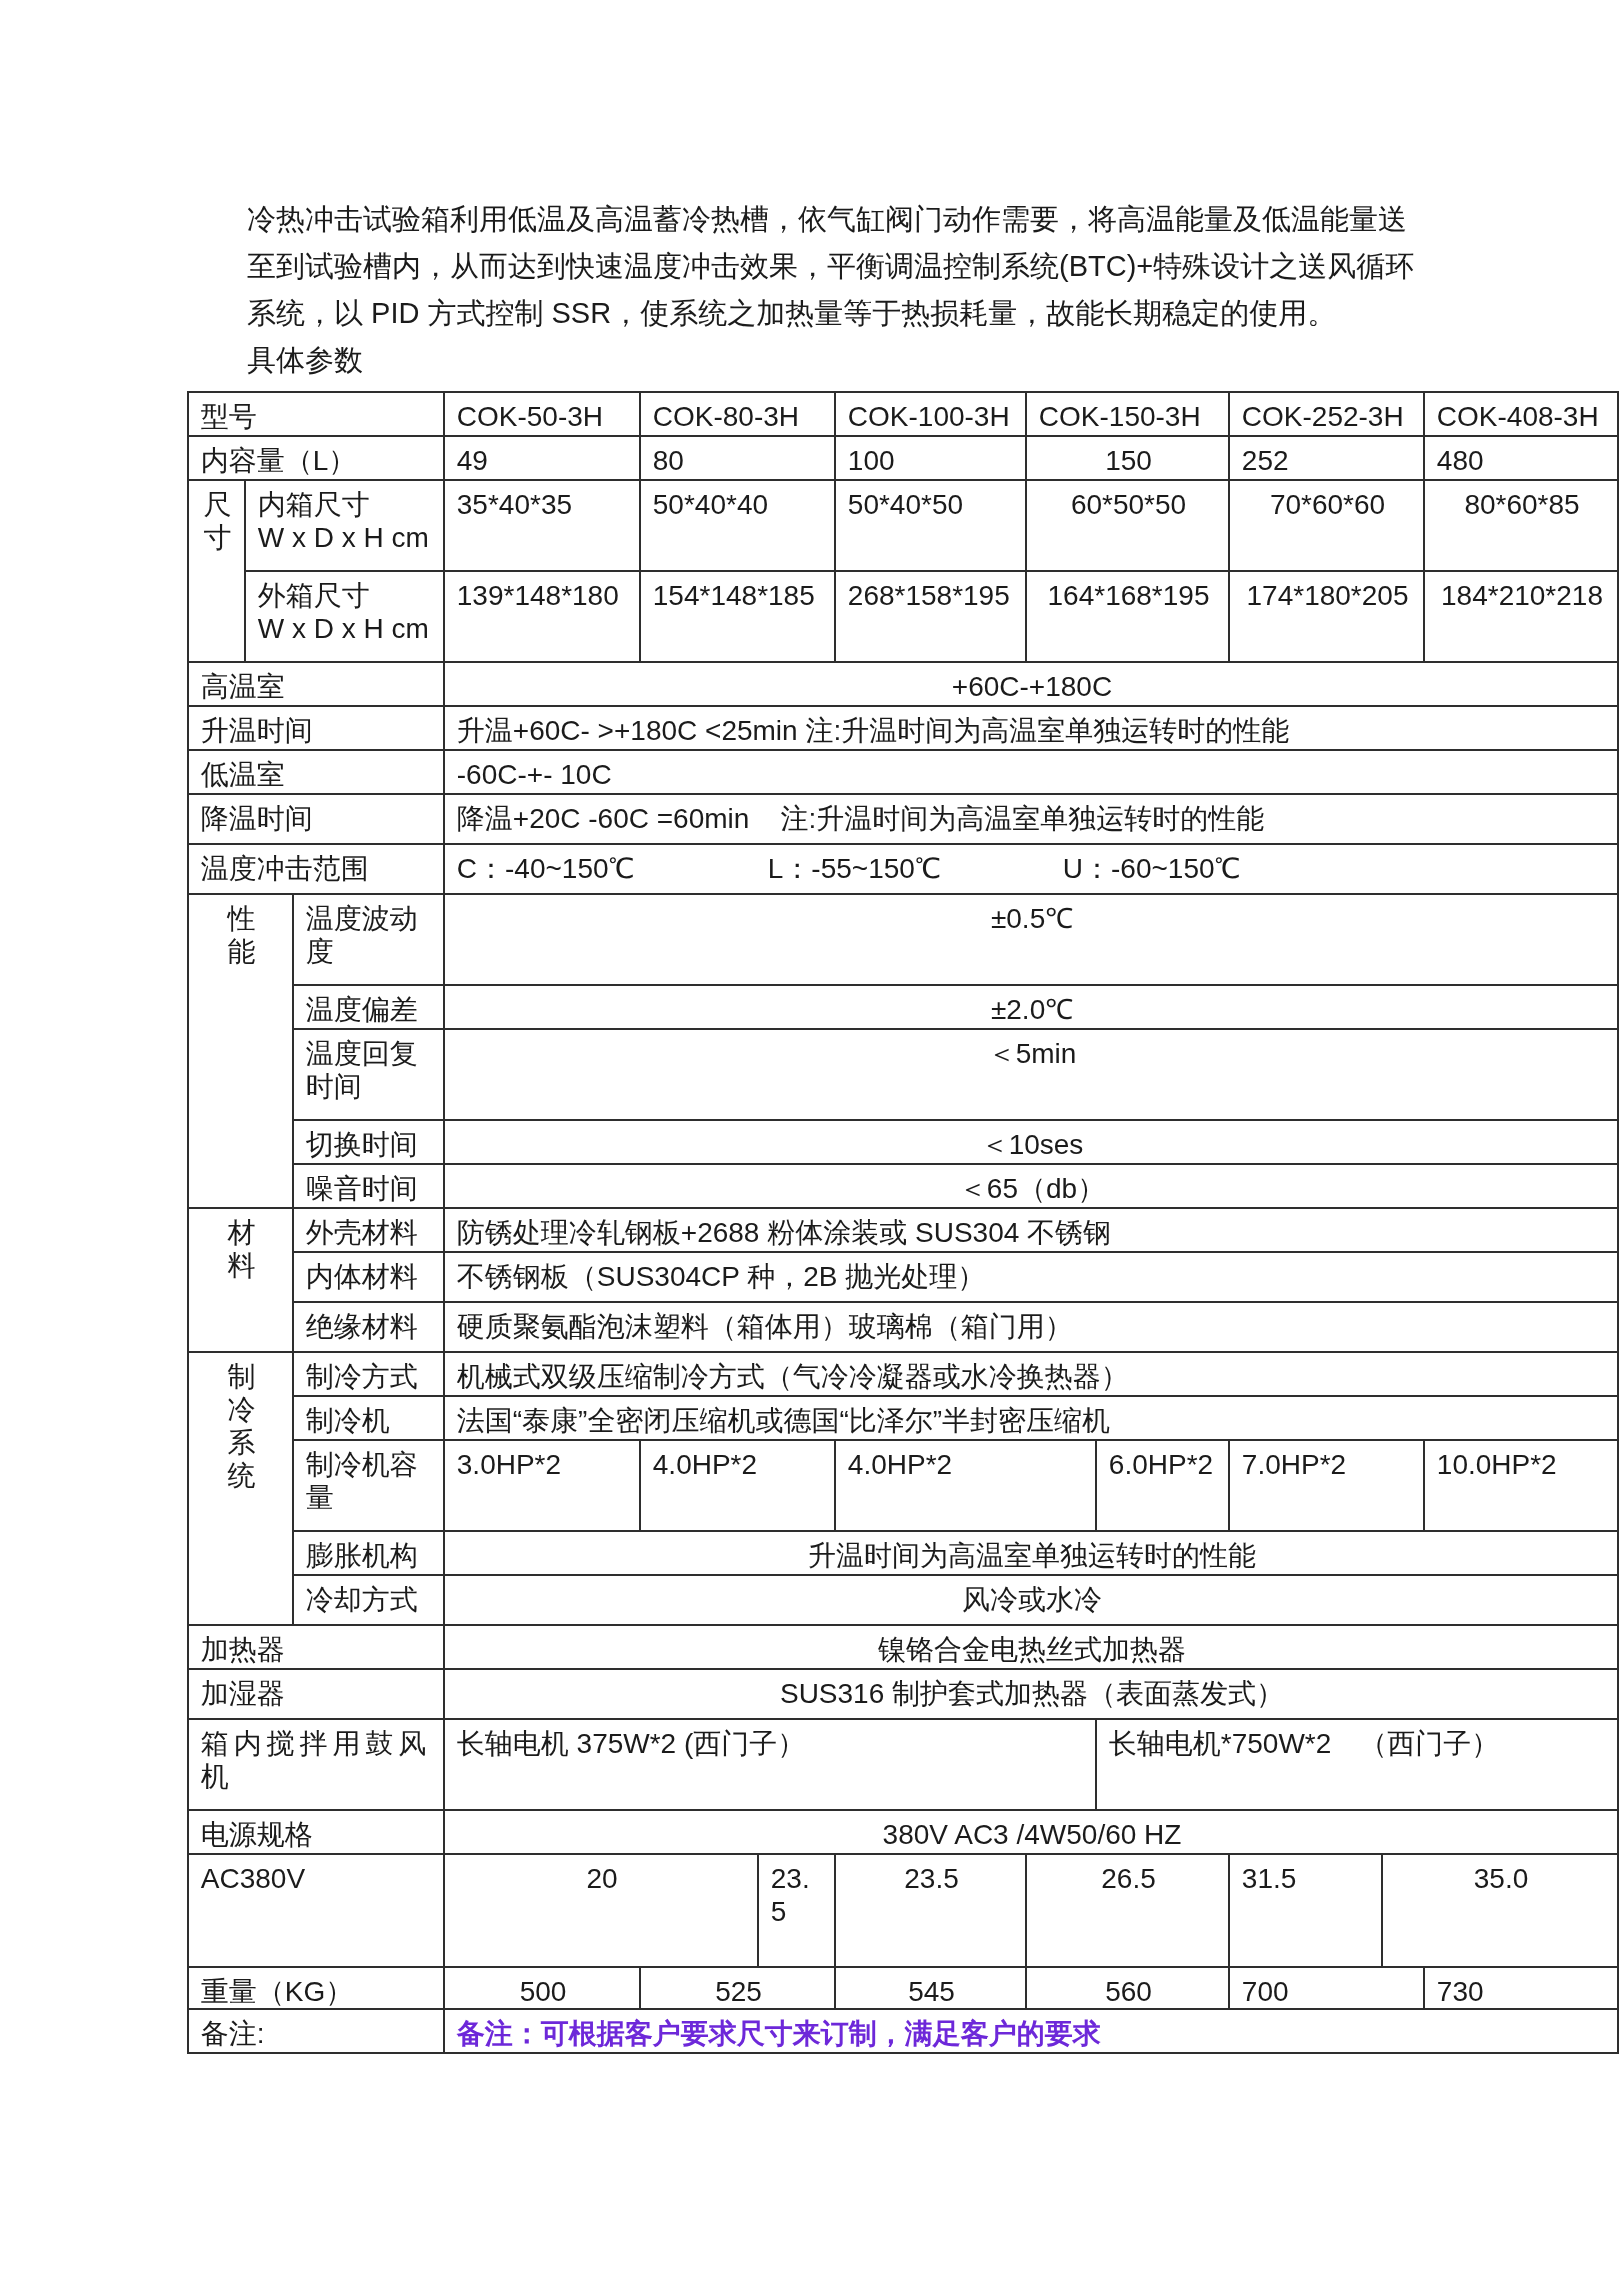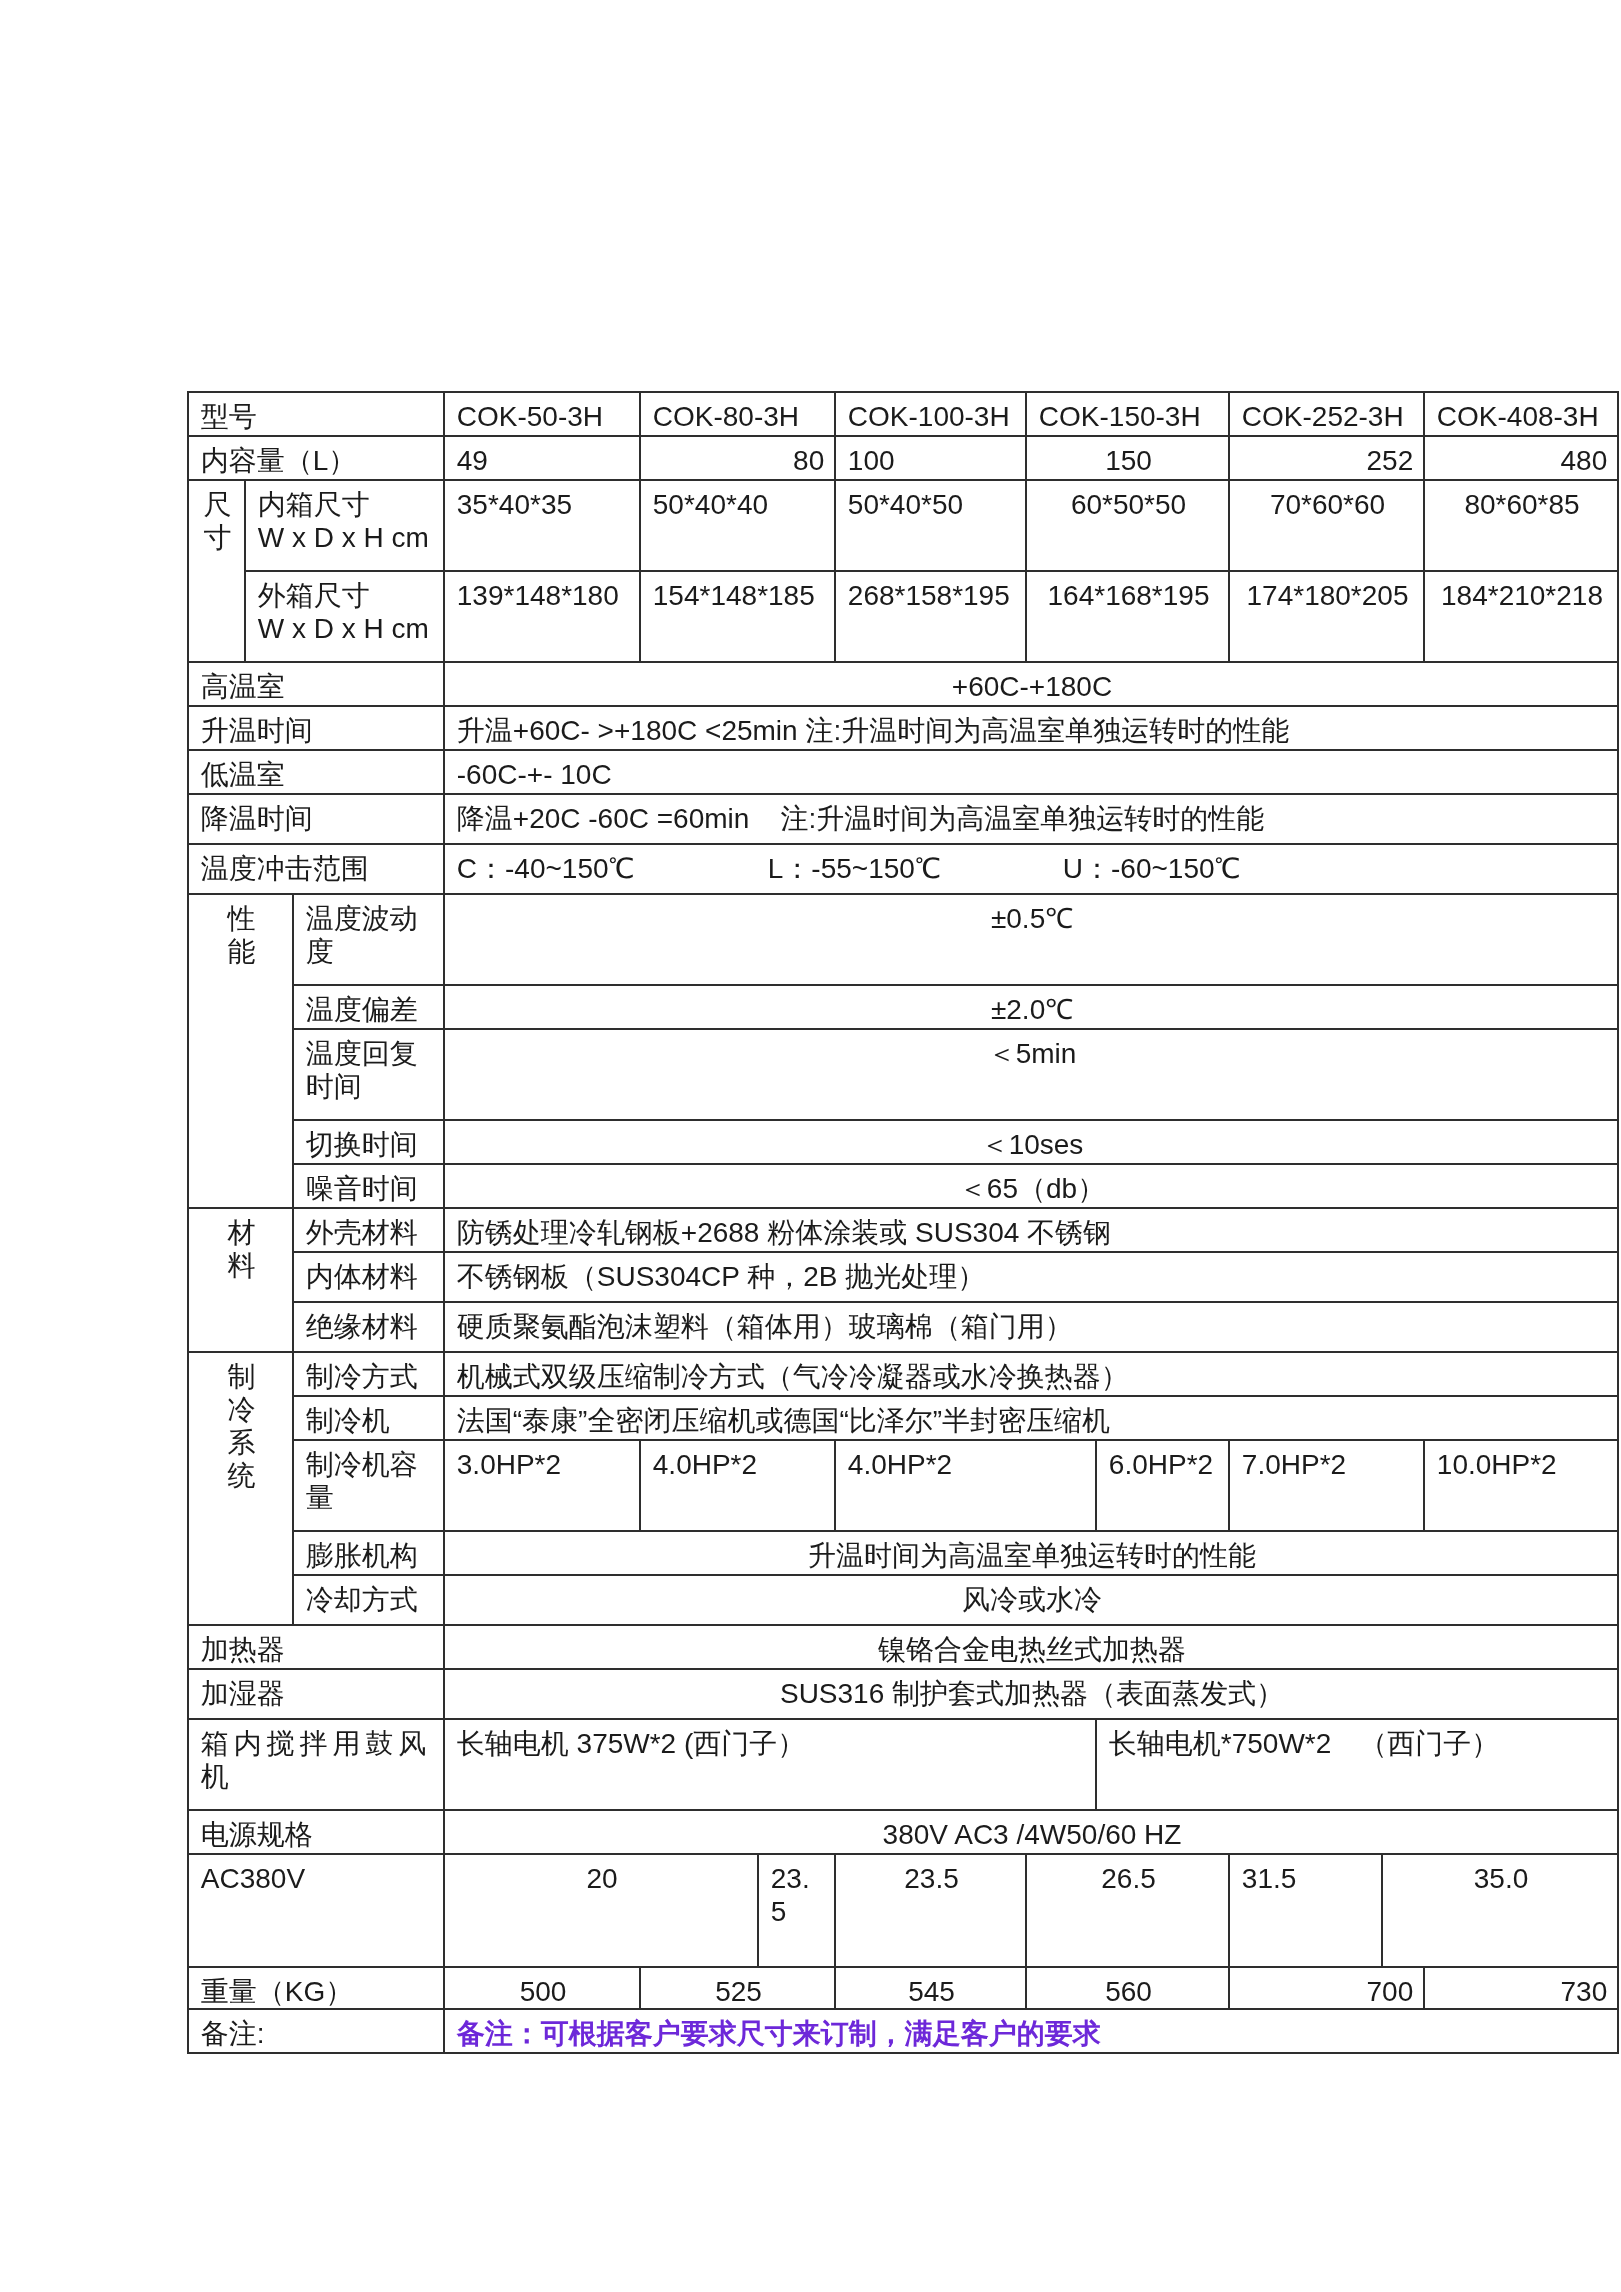--- a/index.html
+++ b/index.html
@@ -35,21 +35,21 @@
     border-right:2px solid #2e2e2e;
     border-top:2.9px solid #2e2e2e;
     border-bottom:2.9px solid #2e2e2e;
     vertical-align:top;
     padding:6.9px 9.8px 0 11.8px;
     line-height:33px;
     overflow:hidden;
   }
   .h44{height:34px}.h45{height:44px}.h46{height:50px}.h93{height:91px}.h115{height:113px}
   .c{text-align:center}
-  .r{text-align:right}
+  .r{}
   .bot{vertical-align:bottom;padding-bottom:9.8px}
   .pre{white-space:pre-line}
   .prex{white-space:pre}
   .ml{line-height:43px;padding-top:4.9px}
   .vlabel{
     text-align:center;
     vertical-align:middle;
     white-space:pre-line;
     padding:0;
   }
@@ -66,20 +66,26 @@
   .pl16{padding-left:15.7px}
   .pl48{padding-left:47px}
   .sr1{display:inline-block;width:311px}
   .sr2{display:inline-block;width:295px}
 </style>
 </head>
 <body>
 
 <div class="page">
 
+  <div class="intro">
+    <div>冷热冲击试验箱利用低温及高温蓄冷热槽，依气缸阀门动作需要，将高温能量及低温能量送</div>
+    <div>至到试验槽内，从而达到快速温度冲击效果，平衡调温控制系统(BTC)+特殊设计之送风循环</div>
+    <div>系统，以 PID 方式控制 SSR，使系统之加热量等于热损耗量，故能长期稳定的使用。</div>
+    <div>具体参数</div>
+  </div>
 
   <table class="spec">
     <colgroup>
       <col style="width:57px">
         <col style="width:48px">
         <col style="width:151px">
       <col style="width:196px">
         <col style="width:118px">
         <col style="width:77px">
       <col style="width:191px">

